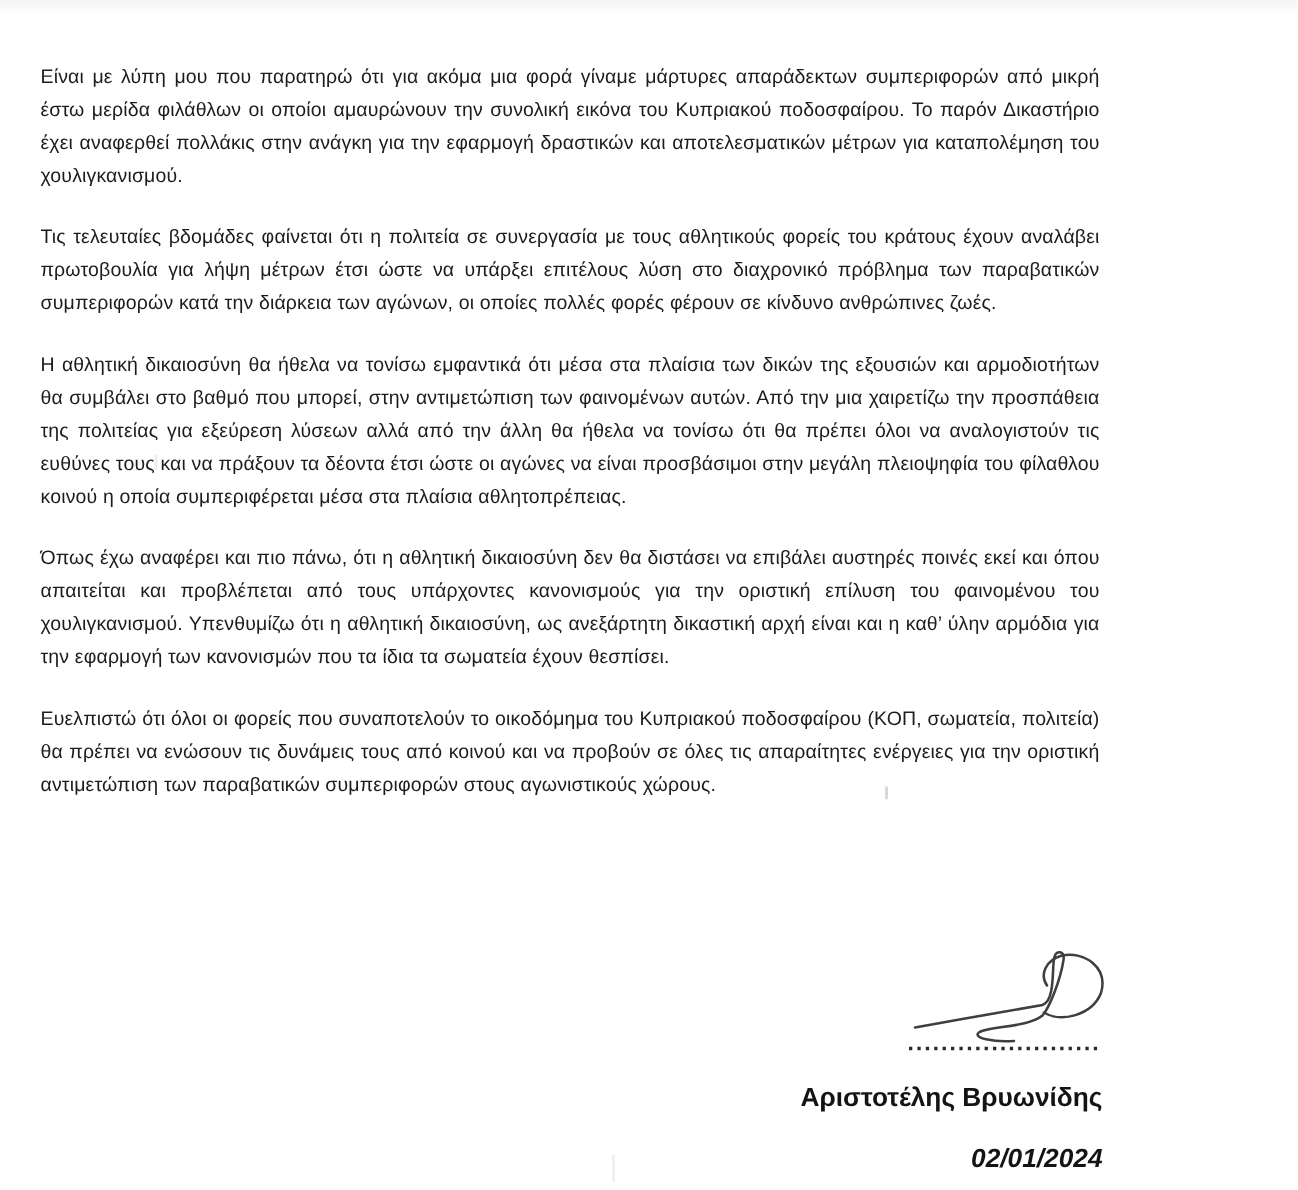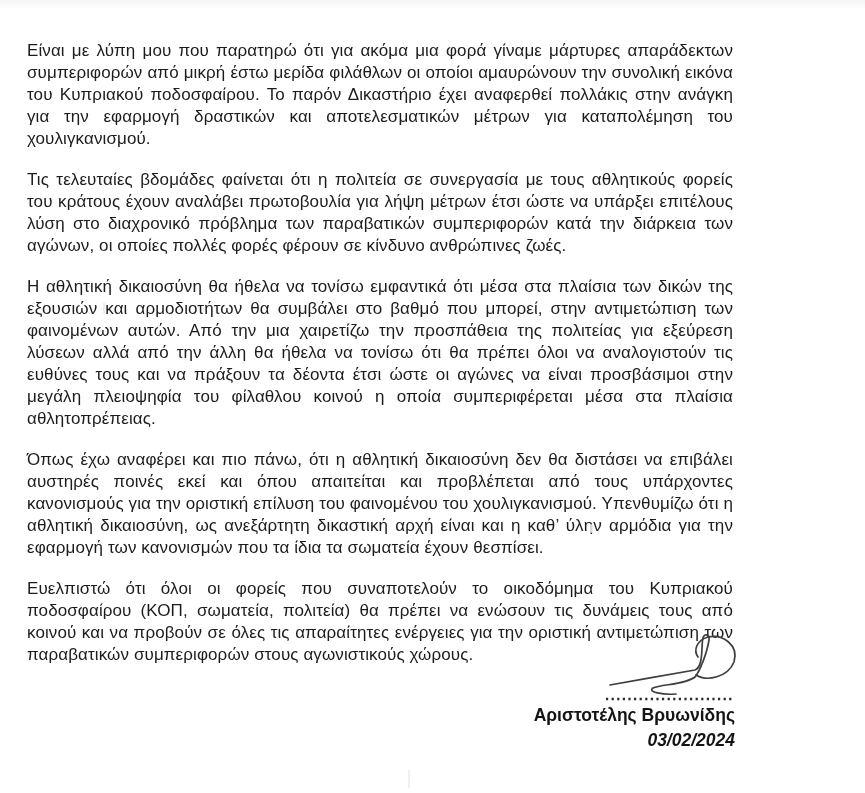--- a/index.html
+++ b/index.html
@@ -22,21 +22,21 @@
     background: linear-gradient(to bottom, #f4f4f4, #ffffff);
   }
   .letter-body {
     position: absolute;
     left: 27px;
     top: 40px;
     width: 706px;
   }
   .letter-body p {
     margin: 0 0 19px 0;
-    font-size: 17px;
+    font-size: 13px;
     line-height: 22px;
     text-align: justify;
     color: #1c1c1c;
     letter-spacing: 0.1px;
   }
   .signature-block {
     position: absolute;
     top: 631px;
     right: 130px;
     text-align: right;
@@ -45,20 +45,21 @@
   .sig-svg {
     display: block;
     margin-left: auto;
     margin-right: -6px;
   }
   .sig-name, .sig-title, .sig-date {
     font-weight: bold;
     font-size: 17.5px;
     line-height: 25px;
     white-space: nowrap;
+    margin-top: 16px;
   }
   .sig-date {
     font-style: italic;
   }
   .scan-artifact-1 {
     position: absolute;
     left: 590px; top: 524px;
     width: 2px; height: 9px;
     background: #d8d8d8;
     border-radius: 1px;
@@ -94,20 +95,20 @@
   <div class="signature-block">
     <svg class="sig-svg" width="140" height="72" viewBox="0 0 140 72" fill="none">
 
       <path d="M95,44 C106,51 127,46 133,31 C138,14 122,3 107,6 C96,9 92,19 97,26" stroke="#3f3f3f" stroke-width="1.7" stroke-linecap="round" fill="none"></path>
 
       <path d="M9,54 C36,49 72,43 94,39 C103,36 100,12 102,7 C103,2 109,3 108,9 C106,22 99,40 94,46 C84,54 60,53 52,57 C46,61 62,64 75,63" stroke="#3f3f3f" stroke-width="1.7" stroke-linecap="round" fill="none"></path>
 
       <path d="M5,68 L133,68" stroke="#2a2a2a" stroke-width="2.4" stroke-dasharray="2.2 3.4" fill="none"></path>
     </svg>
     <div class="sig-name">Αριστοτέλης Βρυωνίδης</div>
-    <div class="sig-date">03/02/2024</div>
+    <div class="sig-date">02/01/2024</div>
   </div>
 
   <div class="scan-artifact-1"></div>
   <div class="scan-artifact-2"></div>
   <div class="scan-artifact-3"></div>
 
 </div>
 
 </body></html>

